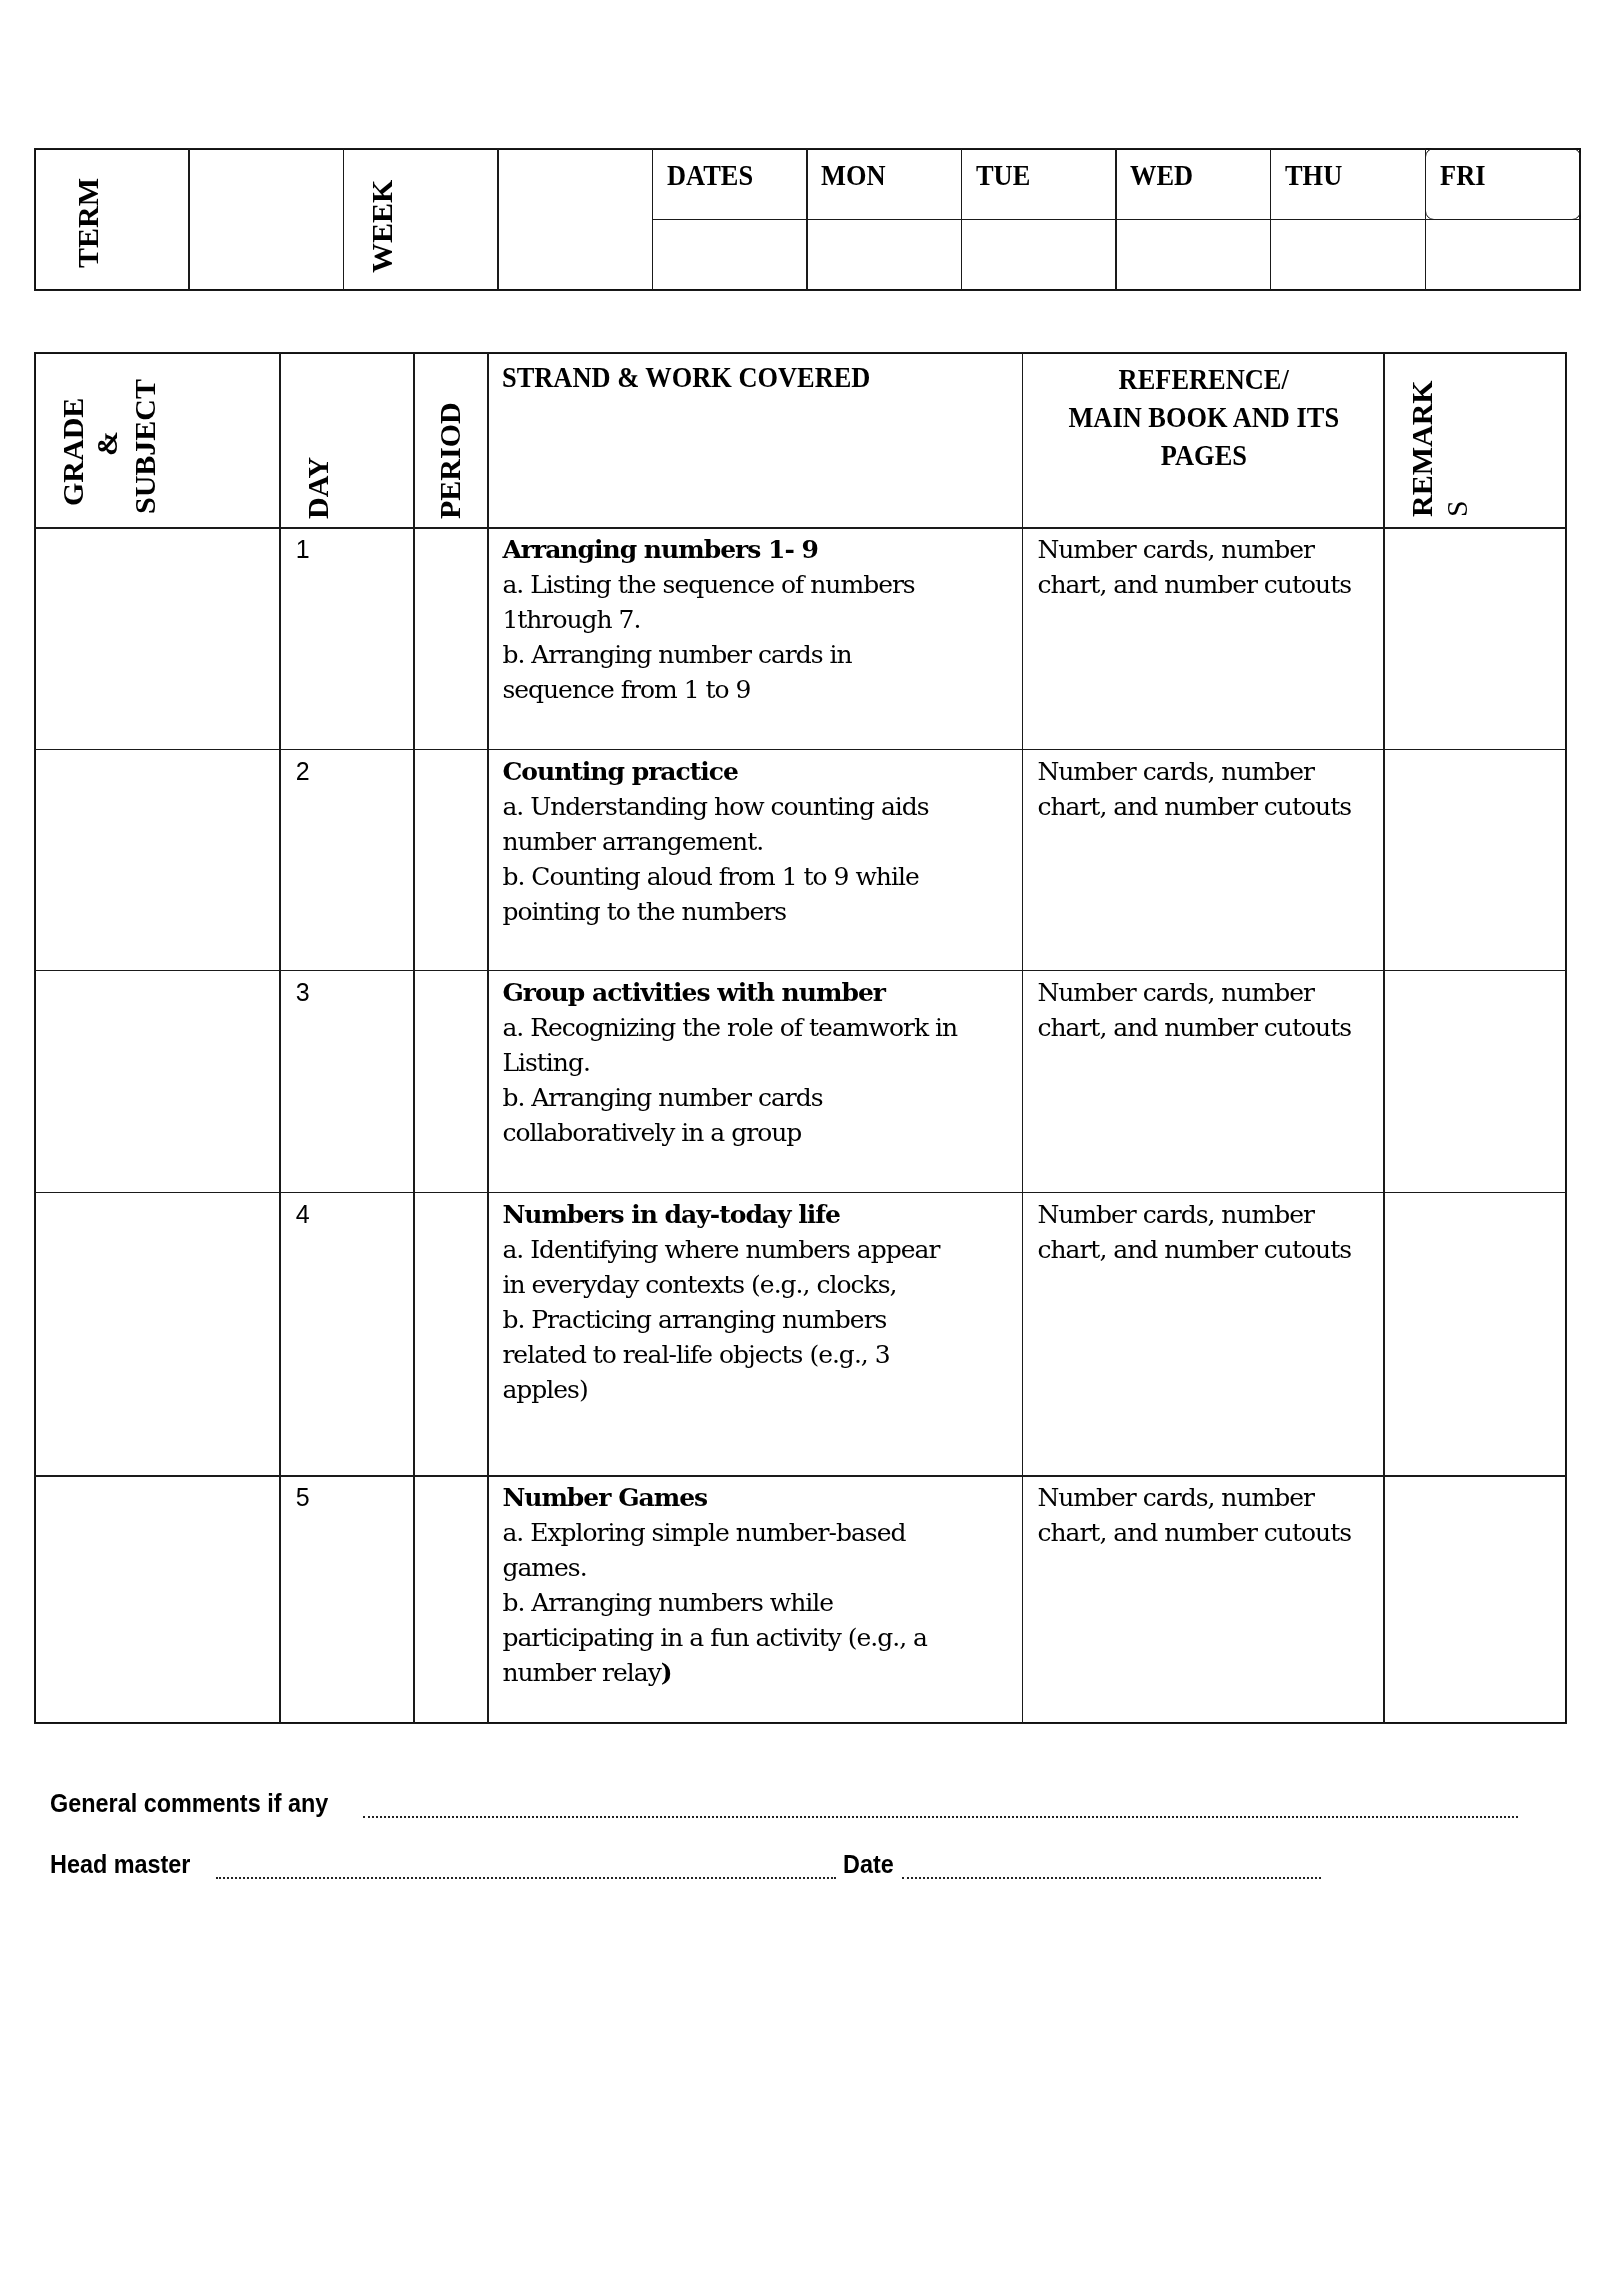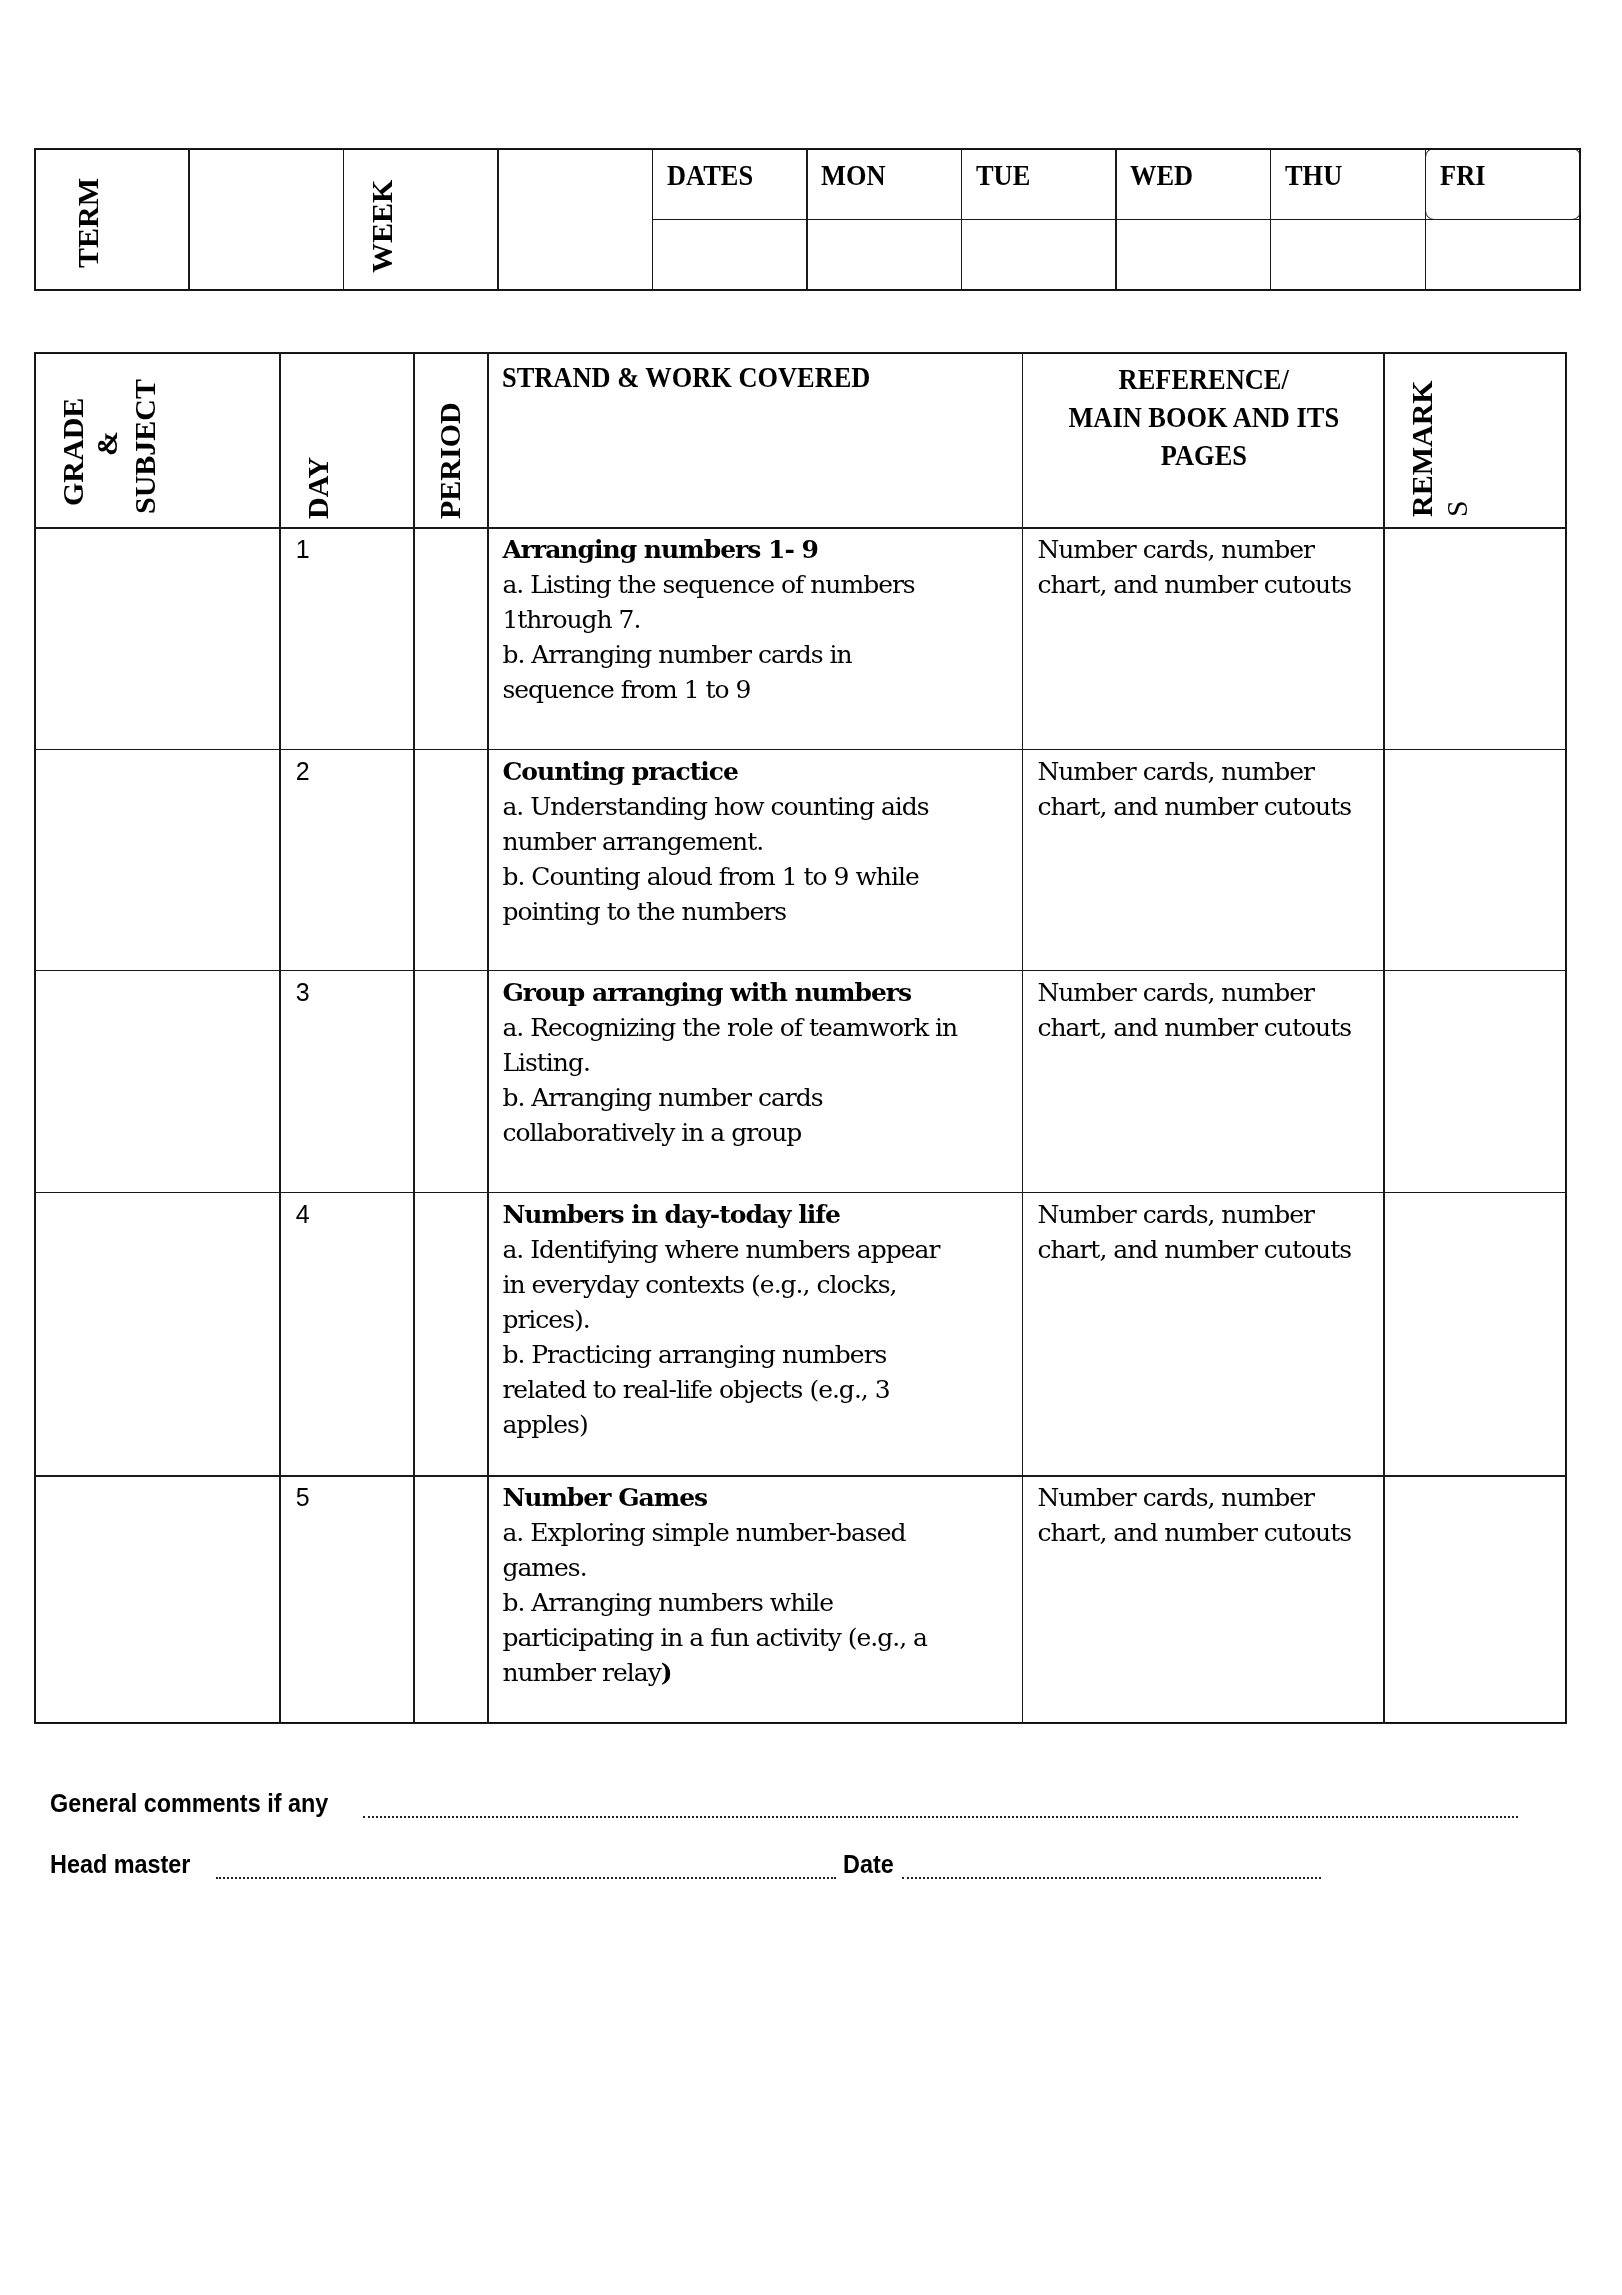--- a/index.html
+++ b/index.html
@@ -162,21 +162,21 @@
   </div>
   <div class="cell" style="left:1383px; top:749px; width:184px; height:222px;"></div>
 
   <div class="cell" style="left:34px; top:970px; width:247px; height:223px;"></div>
   <div class="cell" style="left:279px; top:970px; width:135px; height:223px;">
     <span class="day-num">3</span>
   </div>
   <div class="cell" style="left:414px; top:970px; width:75px; height:223px;"></div>
   <div class="cell" style="left:487px; top:970px; width:536px; height:223px;">
     <div class="body-text">
-      <span class="title">Group arranging with numbers</span>
+      <span class="title">Group activities with number</span>
       <span class="line">a. Recognizing the role of teamwork in</span>
       <span class="line">Listing.</span>
       <span class="line">b. Arranging number cards</span>
       <span class="line">collaboratively in a group</span>
     </div>
   </div>
   <div class="cell" style="left:1022px; top:970px; width:363px; height:223px;">
     <div class="body-text">
       <span class="line">Number cards, number</span>
       <span class="line">chart, and number cutouts</span>
@@ -187,21 +187,20 @@
   <div class="cell" style="left:34px; top:1192px; width:247px; height:285px;"></div>
   <div class="cell" style="left:279px; top:1192px; width:135px; height:285px;">
     <span class="day-num">4</span>
   </div>
   <div class="cell" style="left:414px; top:1192px; width:75px; height:285px;"></div>
   <div class="cell" style="left:487px; top:1192px; width:536px; height:285px;">
     <div class="body-text">
       <span class="title">Numbers in day-today life</span>
       <span class="line">a. Identifying where numbers appear</span>
       <span class="line">in everyday contexts (e.g., clocks,</span>
-      <span class="line">prices).</span>
       <span class="line">b. Practicing arranging numbers</span>
       <span class="line">related to real-life objects (e.g., 3</span>
       <span class="line">apples)</span>
     </div>
   </div>
   <div class="cell" style="left:1022px; top:1192px; width:363px; height:285px;">
     <div class="body-text">
       <span class="line">Number cards, number</span>
       <span class="line">chart, and number cutouts</span>
     </div>

